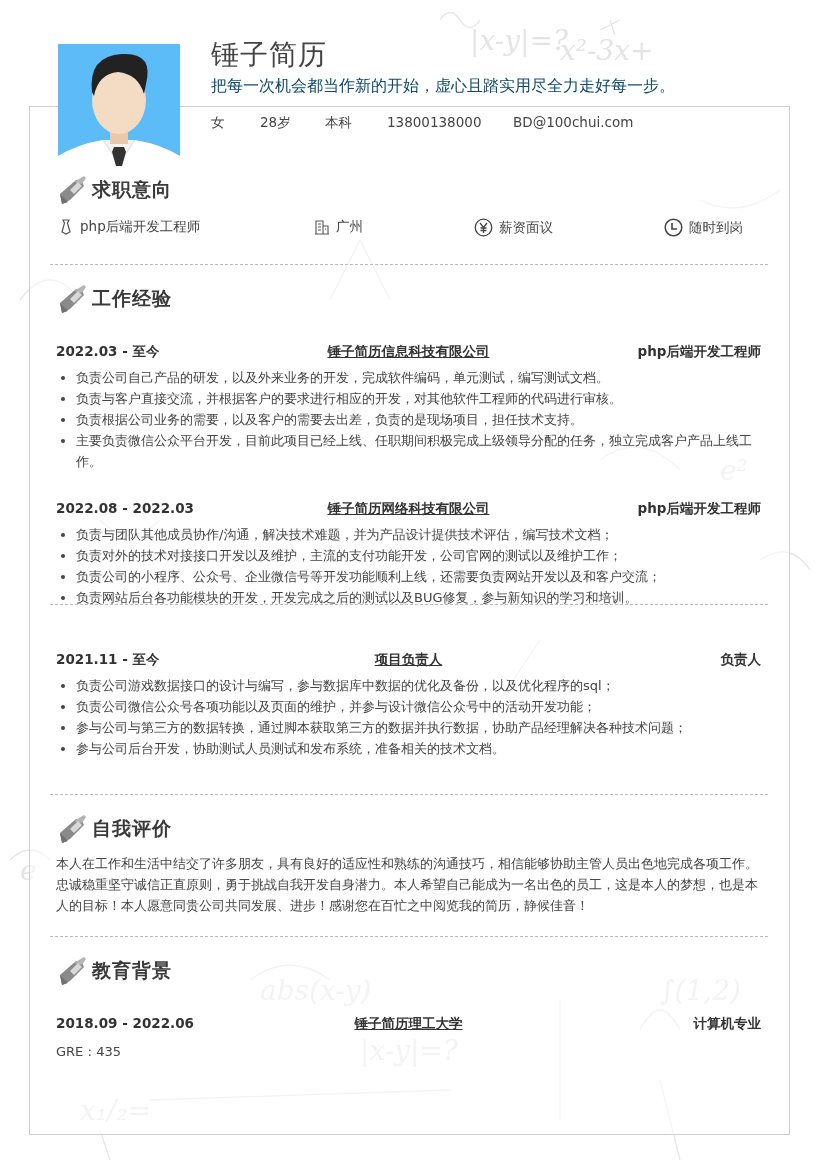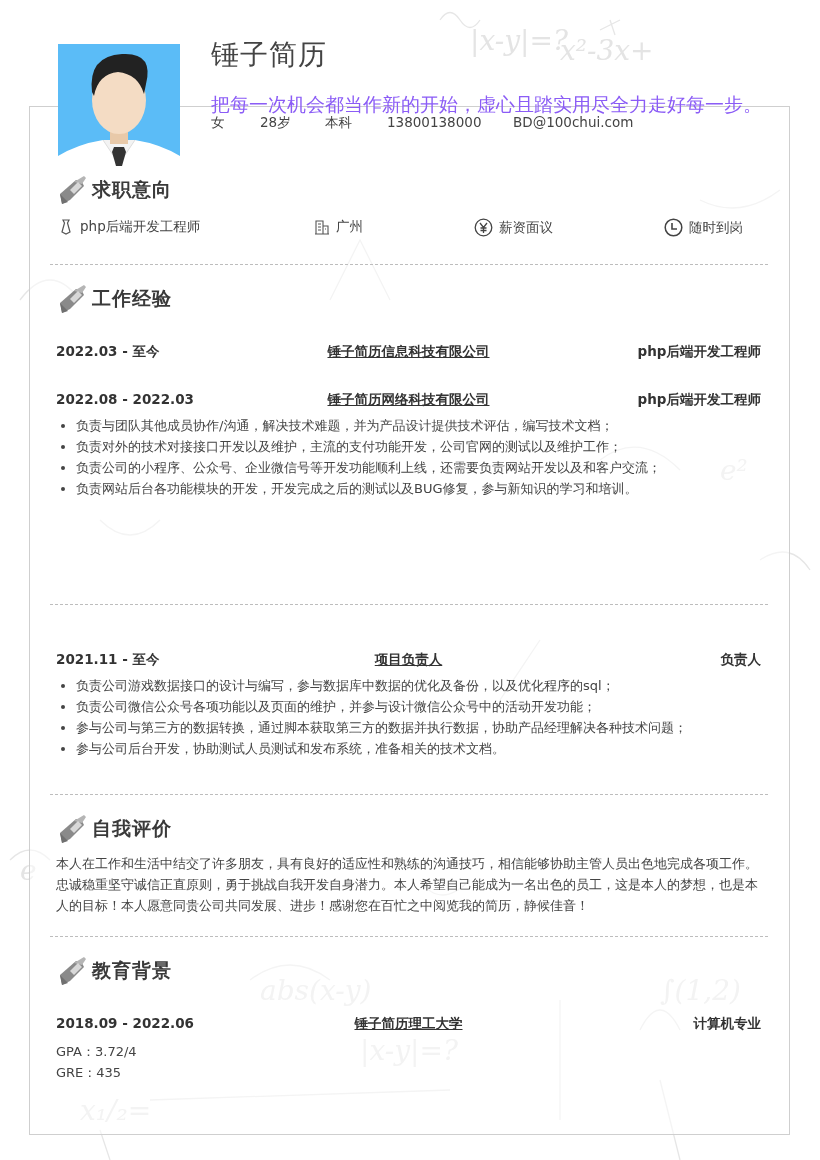--- a/index.html
+++ b/index.html
@@ -16,21 +16,21 @@
   }
   .photo {
     position: absolute; left: 58px; top: 44px; width: 122px; height: 122px;
     background: #5bbcf7; overflow: hidden; z-index: 2;
   }
   .name {
     position: absolute; left: 211px; top: 36px; font-size: 28px; color: #444;
     letter-spacing: 1px; z-index: 2;
   }
   .motto {
-    position: absolute; left: 211px; top: 92px; font-size: 19px; color: #8b5cf6; z-index: 2;
+    position: absolute; left: 211px; top: 76px; font-size: 16px; color: #0c4a6e; z-index: 2;
   }
   .info-row {
     position: absolute; left: 211px; top: 114px; font-size: 13.5px; color: #444;
     display: flex; z-index: 2;
   }
   .info-row span { display: inline-block; }
   .section { position: absolute; left: 56px; width: 705px; z-index: 2; }
   .sec-title {
     display: flex; align-items: center; height: 32px;
   }
@@ -170,20 +170,26 @@
         <use href="#pen"></use>
       </svg>
     <span class="label">工作经验</span>
   </div>
   <div style="margin-top:10px">
     <div class="entry-head">
       <span class="l">2022.03 - 至今</span>
       <span class="c">锤子简历信息科技有限公司</span>
       <span class="r">php后端开发工程师</span>
     </div>
+    <ul class="bullets">
+      <li>负责公司自己产品的研发，以及外来业务的开发，完成软件编码，单元测试，编写测试文档。</li>
+      <li>负责与客户直接交流，并根据客户的要求进行相应的开发，对其他软件工程师的代码进行审核。</li>
+      <li>负责根据公司业务的需要，以及客户的需要去出差，负责的是现场项目，担任技术支持。</li>
+      <li>主要负责微信公众平台开发，目前此项目已经上线、任职期间积极完成上级领导分配的任务，独立完成客户产品上线工作。</li>
+    </ul>
   </div>
   <div style="margin-top:12px">
     <div class="entry-head">
       <span class="l">2022.08 - 2022.03</span>
       <span class="c">锤子简历网络科技有限公司</span>
       <span class="r">php后端开发工程师</span>
     </div>
     <ul class="bullets">
       <li>负责与团队其他成员协作/沟通，解决技术难题，并为产品设计提供技术评估，编写技术文档；</li>
       <li>负责对外的技术对接接口开发以及维护，主流的支付功能开发，公司官网的测试以及维护工作；</li>
@@ -232,17 +238,16 @@
       </svg>
     <span class="label">教育背景</span>
   </div>
   <div style="margin-top:10px">
     <div class="entry-head">
       <span class="l">2018.09 - 2022.06</span>
       <span class="c">锤子简历理工大学</span>
       <span class="r">计算机专业</span>
     </div>
     <div style="margin-top:6px">
-      <div class="plain">GPA：3.72/4</div>
       <div class="plain">GRE：435</div>
     </div>
   </div>
 </div>
 
 </body></html>

